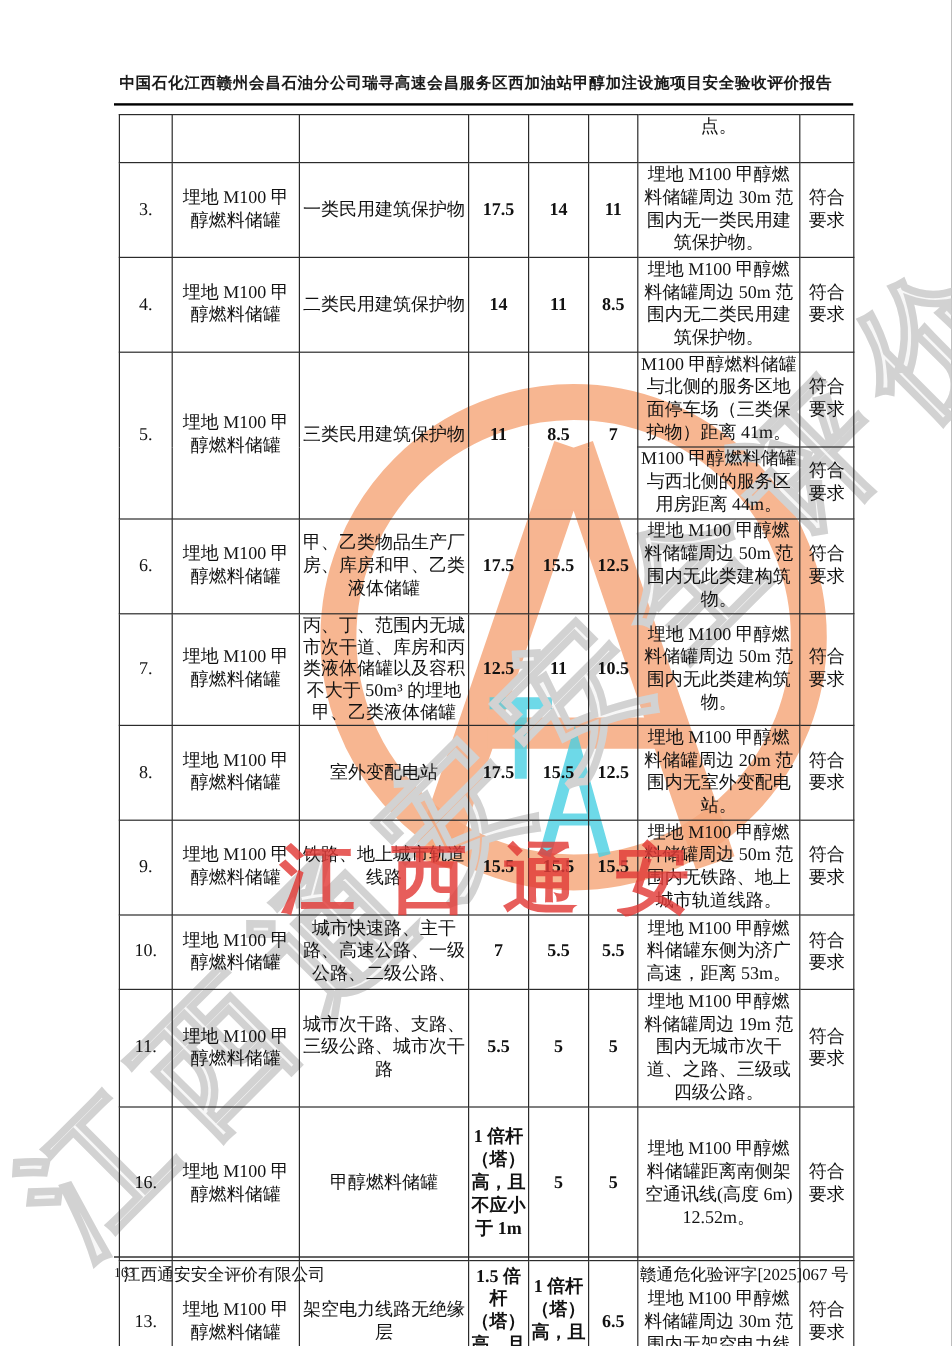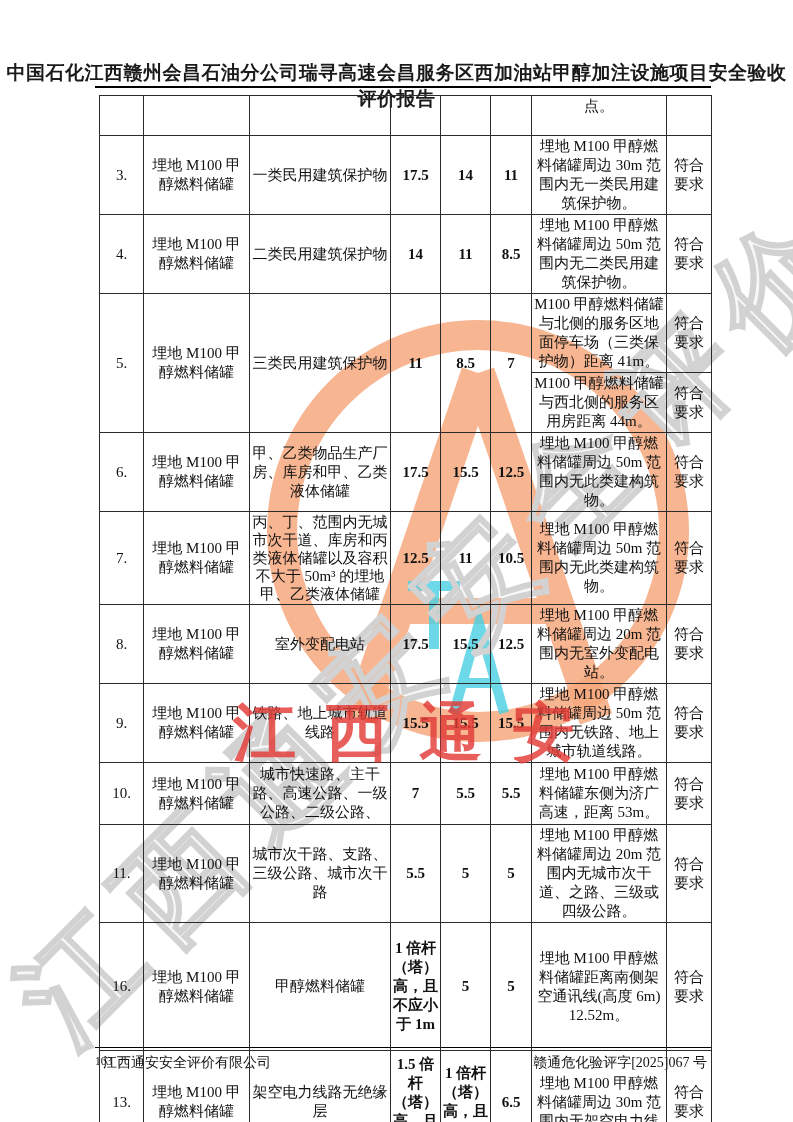--- a/index.html
+++ b/index.html
@@ -9,21 +9,21 @@
     background:#ffffff;
     overflow:hidden;
     font-family:"Liberation Serif","DejaVu Serif",serif;
     color:#111;
   }
   
   .doc-title{
     position:absolute;top:60px;left:0;width:100%;
     text-align:center;
     font-family:"Liberation Sans","DejaVu Sans",sans-serif;
-    font-weight:700;font-size:19px;letter-spacing:.5px;
+    font-weight:700;font-size:13px;letter-spacing:.5px;
     color:#1a1a1a;
   }
   .head-rule{
     position:absolute;top:86px;left:95px;width:616px;
     border-top:2px solid #000;
   }
   
   .wm{position:absolute;pointer-events:none;}
   .wm-emblem{left:248px;top:278px;width:464px;height:506px;z-index:1;}
   .wm-diag{
@@ -209,21 +209,21 @@
         <td>符合要求</td>
       </tr>
 
       <tr class="h70">
         <td>11.</td>
         <td>埋地 M100 甲醇燃料储罐</td>
         <td>城市次干路、支路、三级公路、城市次干路</td>
         <td class="num">5.5</td>
         <td class="num">5</td>
         <td class="num">5</td>
-        <td>埋地 M100 甲醇燃料储罐周边 20m 范围内无城市次干道、之路、三级或四级公路。</td>
+        <td>埋地 M100 甲醇燃料储罐周边 19m 范围内无城市次干道、之路、三级或四级公路。</td>
         <td>符合要求</td>
       </tr>
 
       <tr class="h128">
         <td>16.</td>
         <td>埋地 M100 甲醇燃料储罐</td>
         <td>甲醇燃料储罐</td>
         <td class="num">1 倍杆（塔）高，且不应小于 1m</td>
         <td class="num">5</td>
         <td class="num">5</td>

